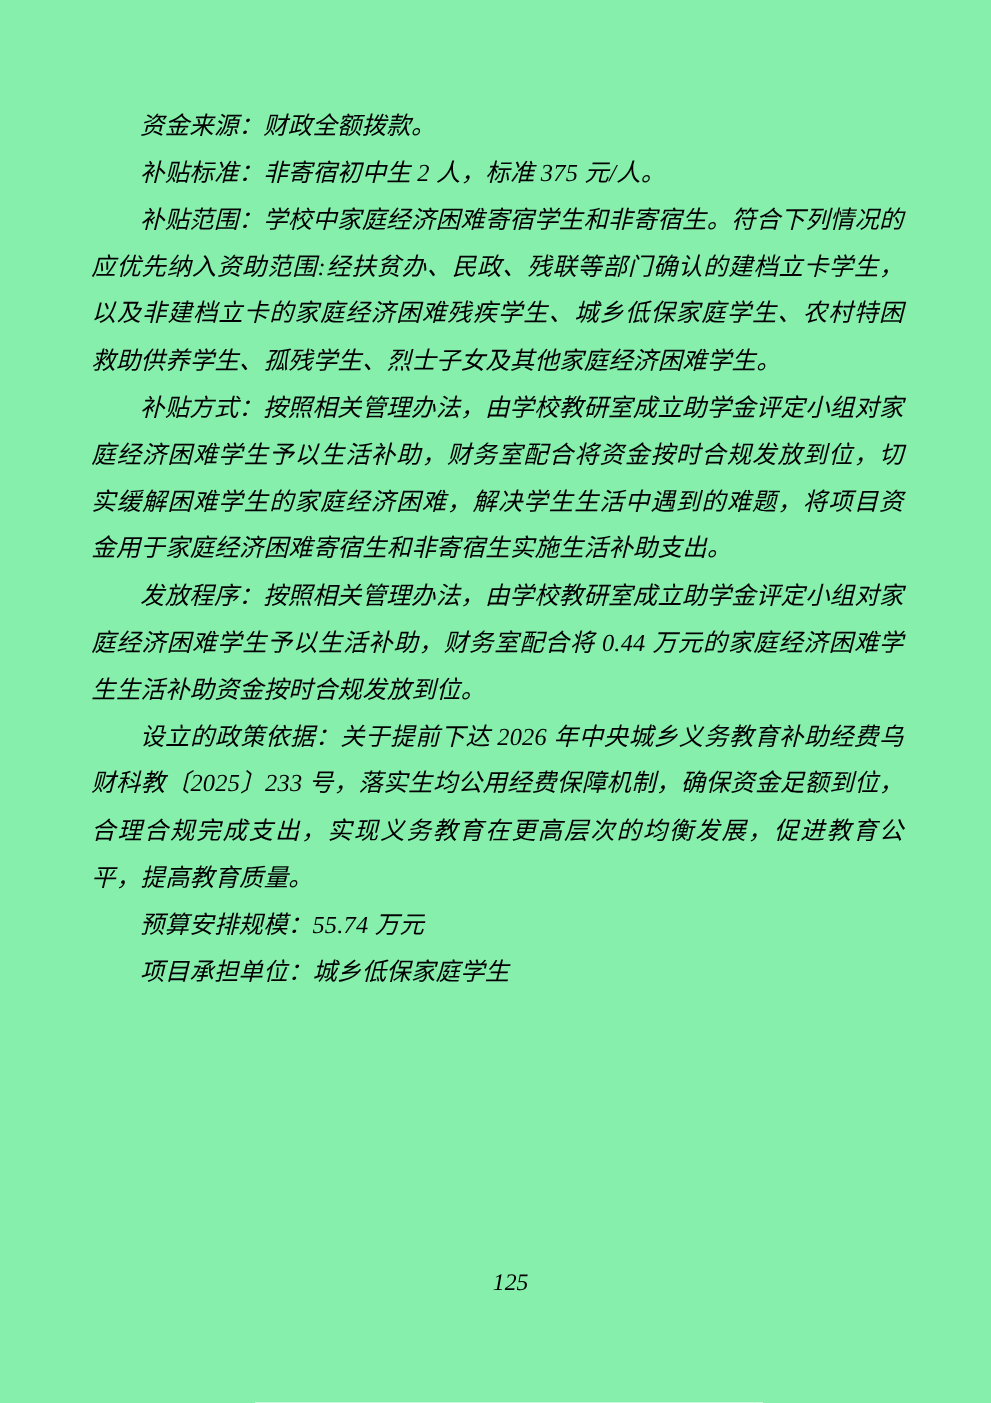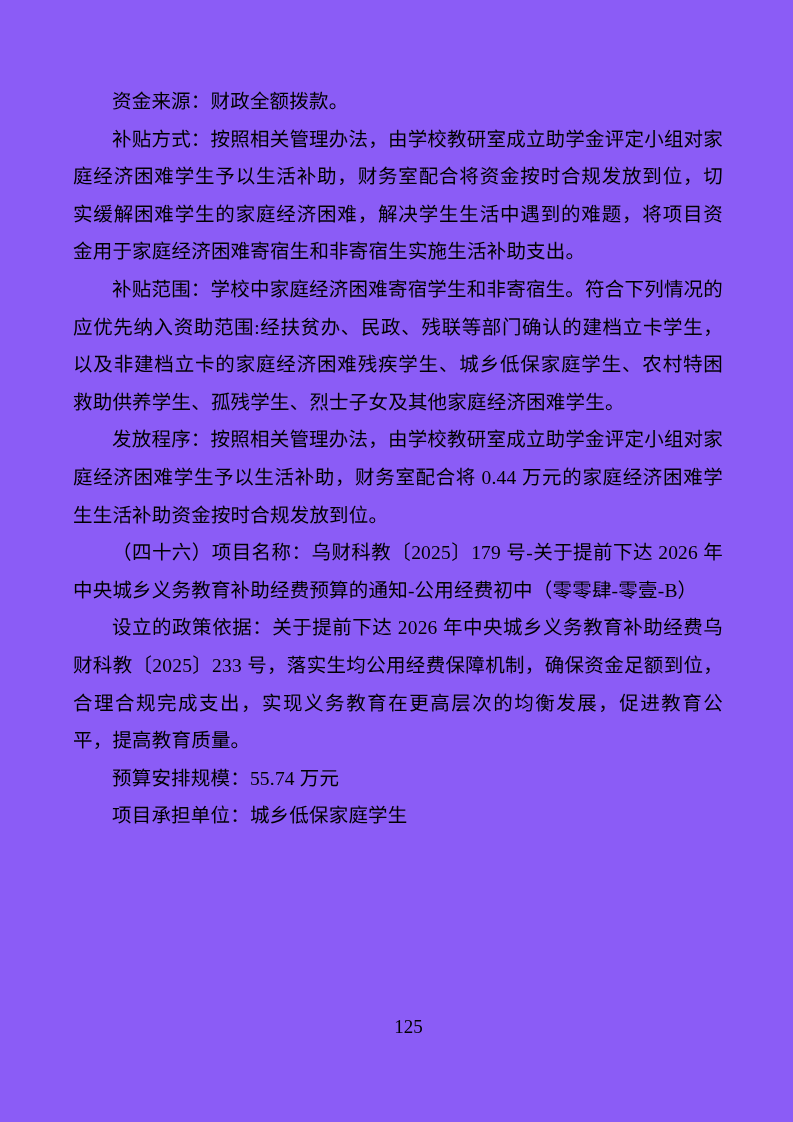--- a/index.html
+++ b/index.html
@@ -4,24 +4,25 @@
 <style>
   html, body {
     margin: 0;
     padding: 0;
     background: #ffffff;
   }
   .page {
     position: relative;
     width: 793px;
     height: 1122px;
-    background: #8b5cf6;
+    background: #86efac;
     overflow: hidden;
     font-family: "Liberation Serif", "DejaVu Serif", serif;
     color: #000000;
+    font-style: italic;
   }
   .content {
     position: absolute;
     left: 73px;
     top: 83px;
     width: 650px;
   }
   .para {
     margin: 0;
     font-size: 19.5px;
@@ -42,22 +43,22 @@
     color: #000000;
     font-family: "Liberation Serif", "DejaVu Serif", serif;
   }
 </style>
 </head>
 <body>
 
 <div class="page">
   <div class="content">
     <p class="para">资金来源：财政全额拨款。</p>
+    <p class="para">补贴标准：非寄宿初中生 2 人，标准 375 元/人。</p>
+    <p class="para">补贴范围：学校中家庭经济困难寄宿学生和非寄宿生。符合下列情况的应优先纳入资助范围:经扶贫办、民政、残联等部门确认的建档立卡学生，以及非建档立卡的家庭经济困难残疾学生、城乡低保家庭学生、农村特困救助供养学生、孤残学生、烈士子女及其他家庭经济困难学生。</p>
     <p class="para">补贴方式：按照相关管理办法，由学校教研室成立助学金评定小组对家庭经济困难学生予以生活补助，财务室配合将资金按时合规发放到位，切实缓解困难学生的家庭经济困难，解决学生生活中遇到的难题，将项目资金用于家庭经济困难寄宿生和非寄宿生实施生活补助支出。</p>
-    <p class="para">补贴范围：学校中家庭经济困难寄宿学生和非寄宿生。符合下列情况的应优先纳入资助范围:经扶贫办、民政、残联等部门确认的建档立卡学生，以及非建档立卡的家庭经济困难残疾学生、城乡低保家庭学生、农村特困救助供养学生、孤残学生、烈士子女及其他家庭经济困难学生。</p>
     <p class="para">发放程序：按照相关管理办法，由学校教研室成立助学金评定小组对家庭经济困难学生予以生活补助，财务室配合将 0.44 万元的家庭经济困难学生生活补助资金按时合规发放到位。</p>
-    <p class="para">（四十六）项目名称：乌财科教〔2025〕179 号-关于提前下达 2026 年中央城乡义务教育补助经费预算的通知-公用经费初中（零零肆-零壹-B）</p>
     <p class="para">设立的政策依据：关于提前下达 2026 年中央城乡义务教育补助经费乌财科教〔2025〕233 号，落实生均公用经费保障机制，确保资金足额到位，合理合规完成支出，实现义务教育在更高层次的均衡发展，促进教育公平，提高教育质量。</p>
     <p class="para">预算安排规模：55.74 万元</p>
     <p class="para">项目承担单位：城乡低保家庭学生</p>
   </div>
   <div class="page-number">125</div>
 </div>
 
 </body></html>

